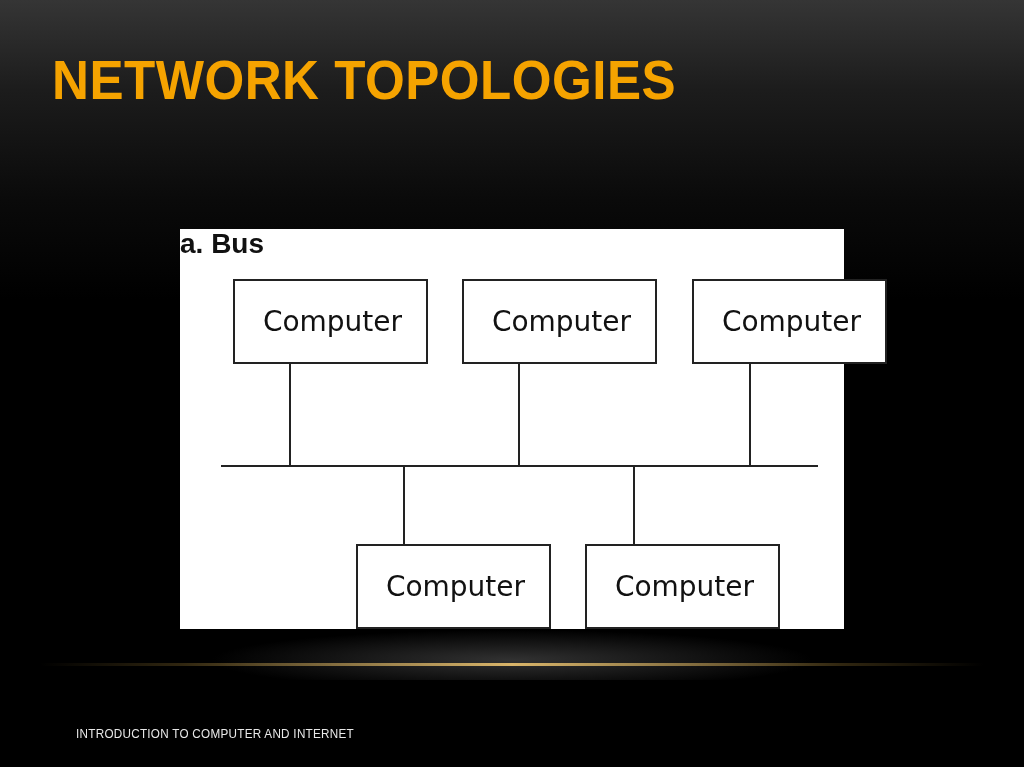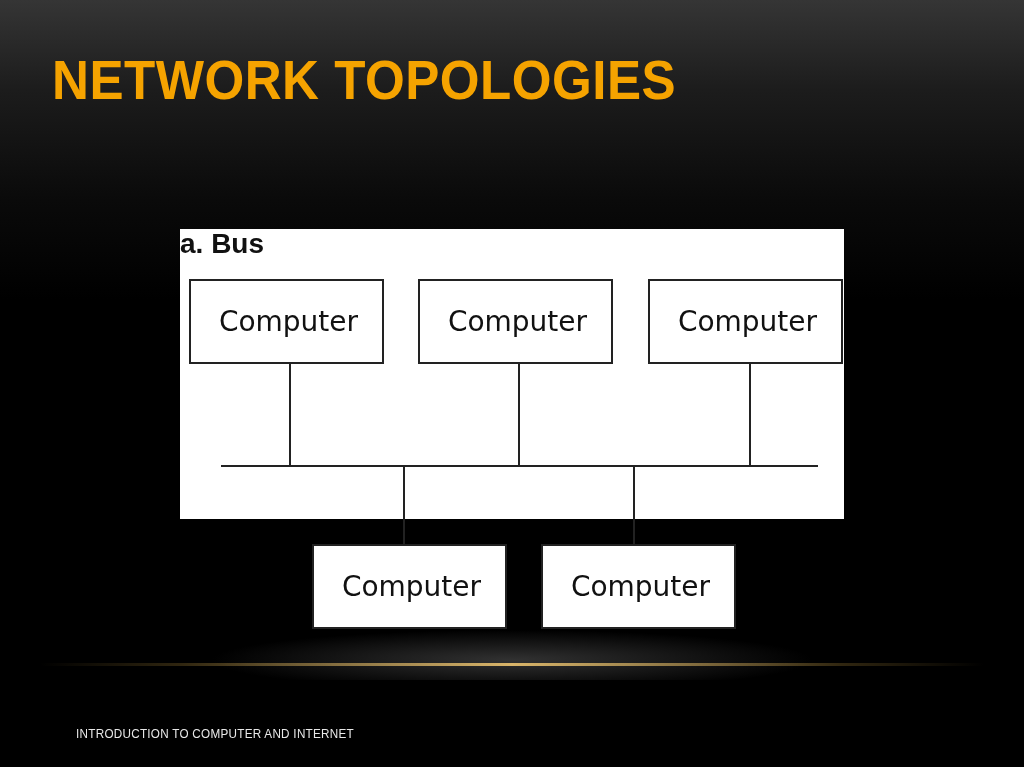--- a/index.html
+++ b/index.html
@@ -10,33 +10,33 @@
   }
   .title {
     position:absolute; left:52px; top:48px;
     font-family: "Liberation Sans", sans-serif;
     font-weight:bold; font-size:55px; line-height:64px;
     letter-spacing:0.5px;
     transform: scaleX(0.93); transform-origin:left top;
     white-space:nowrap;
   }
   .figure {
-    position:absolute; left:180px; top:229px; width:664px; height:290px;
+    position:absolute; left:180px; top:229px; width:664px; height:400px;
     background:#ffffff;
   }
   .fig-label {
     position:absolute; left:0px; top:0px;
     font-family:"Liberation Sans", sans-serif; font-weight:bold;
     font-size:28px; line-height:30px; color:#111;
   }
   .node {
     position:absolute; box-sizing:border-box;
     width:195px; height:85px; border:2px solid #222;
     background:#fff;
-    display:flex; align-items:center; justify-content:center;
+    display:flex; align-items:center; justify-content:center;margin-left:44px;
   }
   .node-label {
     font-family:"DejaVu Sans", sans-serif; font-size:28px; color:#111;
     padding-left:4px;
   }
   .line { position:absolute; background:#222; }
   .floor-glow {
     position:absolute; left:0; top:620px; width:1024px; height:60px;
     background: radial-gradient(ellipse 300px 30px at 512px 40px, rgba(90,90,90,0.55), rgba(0,0,0,0) 100%);
   }

